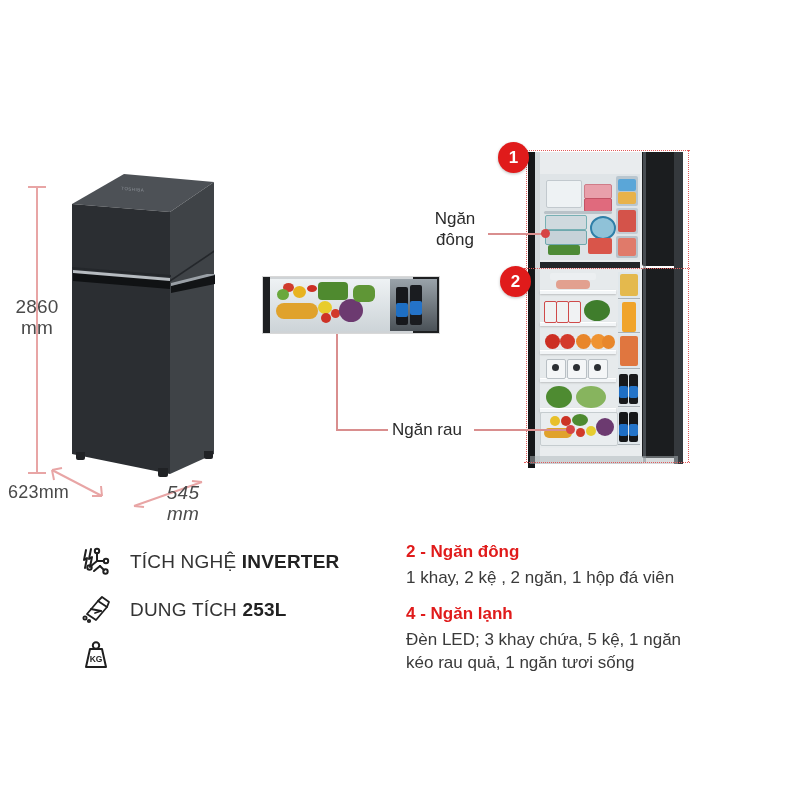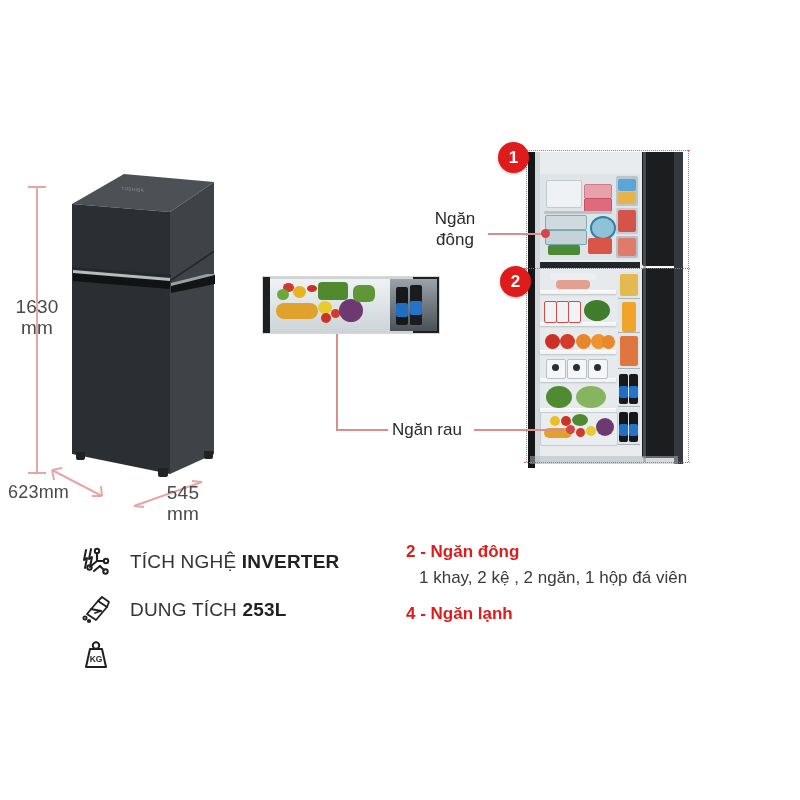--- a/index.html
+++ b/index.html
@@ -67,21 +67,21 @@
 </head>
 <body>
 
 <div class="stage">
 
   <div class="abs dimline vline" style="left:36px;top:186px;width:2px;height:288px;"></div>
   <div class="abs dimline hline" style="left:28px;top:186px;width:18px;height:2px;"></div>
   <div class="abs dimline hline" style="left:28px;top:472px;width:18px;height:2px;"></div>
 
   <div class="abs dim-text" style="left:2px;top:296px;width:70px;">
-    <div>1630</div>
+    <div>2860</div>
     <div>mm</div>
   </div>
 
   <div class="abs" style="left:48px;top:466px;width:62px;height:36px;">
     <svg width="62" height="36" viewBox="0 0 62 36">
       <line x1="4" y1="4" x2="54" y2="30" stroke="#e8a5a5" stroke-width="2"></line>
       <line x1="4" y1="4" x2="14" y2="2" stroke="#e8a5a5" stroke-width="2"></line>
       <line x1="4" y1="4" x2="6" y2="14" stroke="#e8a5a5" stroke-width="2"></line>
       <line x1="54" y1="30" x2="44" y2="30" stroke="#e8a5a5" stroke-width="2"></line>
       <line x1="54" y1="30" x2="53" y2="20" stroke="#e8a5a5" stroke-width="2"></line>
@@ -89,21 +89,21 @@
   </div>
   <div class="abs dim-text small" style="left:2px;top:482px;width:96px;text-align:left;padding-left:6px;">623mm</div>
 
   <div class="abs" style="left:130px;top:478px;width:80px;height:34px;">
     <svg width="80" height="34" viewBox="0 0 80 34">
       <line x1="4" y1="28" x2="72" y2="4" stroke="#e8a5a5" stroke-width="2"></line>
       <line x1="4" y1="28" x2="14" y2="29" stroke="#e8a5a5" stroke-width="2"></line>
       <line x1="72" y1="4" x2="62" y2="3" stroke="#e8a5a5" stroke-width="2"></line>
     </svg>
   </div>
-  <div class="abs dim-text" style="left:140px;top:482px;width:86px;">
+  <div class="abs dim-text" style="left:140px;top:482px;width:86px;font-style:italic;">
     <div>545</div>
     <div>mm</div>
   </div>
 
   <div class="fridge-wrap" style="left:58px;top:168px;width:170px;height:320px;">
 
     <svg width="170" height="320" viewBox="0 0 170 320" style="position:absolute;left:0;top:0;">
       <polygon points="14,36 66,6 156,14 112,44" fill="#4d5156"></polygon>
       <polygon points="14,36 112,44 112,306 14,286" fill="#2b2e32"></polygon>
       <polygon points="112,44 156,14 156,286 112,306" fill="#3f4347"></polygon>
@@ -316,19 +316,23 @@
     <span class="feat-ico">
       <svg width="36" height="36" viewBox="0 0 36 36" fill="none" stroke="#1f1f1f" stroke-width="2" stroke-linecap="round" stroke-linejoin="round">
         <path d="M12 11 L24 11 L28 29 L8 29 Z"></path>
         <circle cx="18" cy="7.5" r="3.2"></circle>
         <text x="18" y="24" font-family="Liberation Sans, sans-serif" font-size="8.5" font-weight="bold" fill="#1f1f1f" stroke="none" text-anchor="middle">KG</text>
       </svg>
     </span>
   </div>
 
   <div class="spec-h" style="left:406px;top:542px;">2 - Ngăn đông</div>
-  <div class="spec-b" style="left:406px;top:566px;margin-left:13px;">
+  <div class="spec-b" style="left:406px;top:566px;">
     <div>1 khay, 2 kệ , 2 ngăn, 1 hộp đá viên</div>
   </div>
 
   <div class="spec-h" style="left:406px;top:604px;">4 - Ngăn lạnh</div>
+  <div class="spec-b" style="left:406px;top:628px;">
+    <div>Đèn LED; 3 khay chứa, 5 kệ, 1 ngăn</div>
+    <div>kéo rau quả, 1 ngăn tươi sống</div>
+  </div>
 
 </div>
 
 </body></html>

